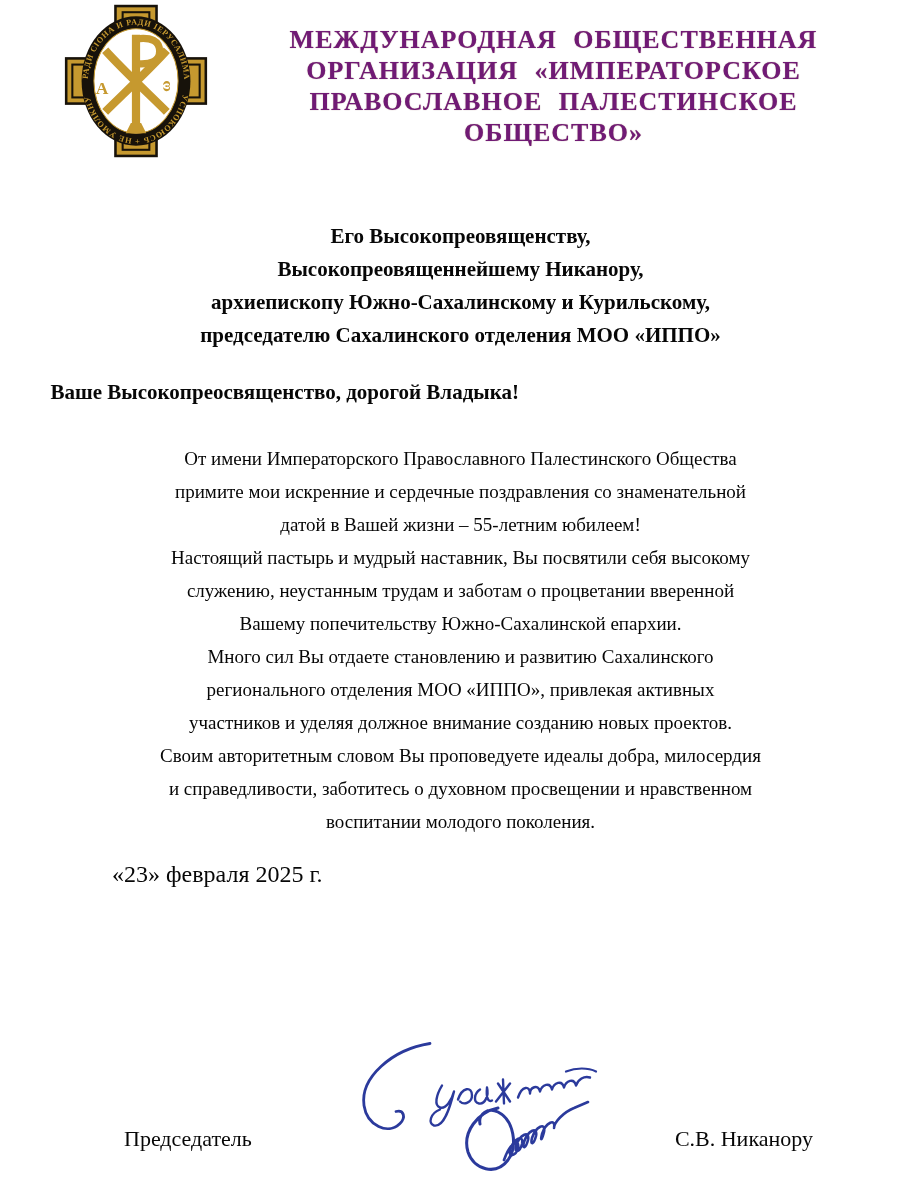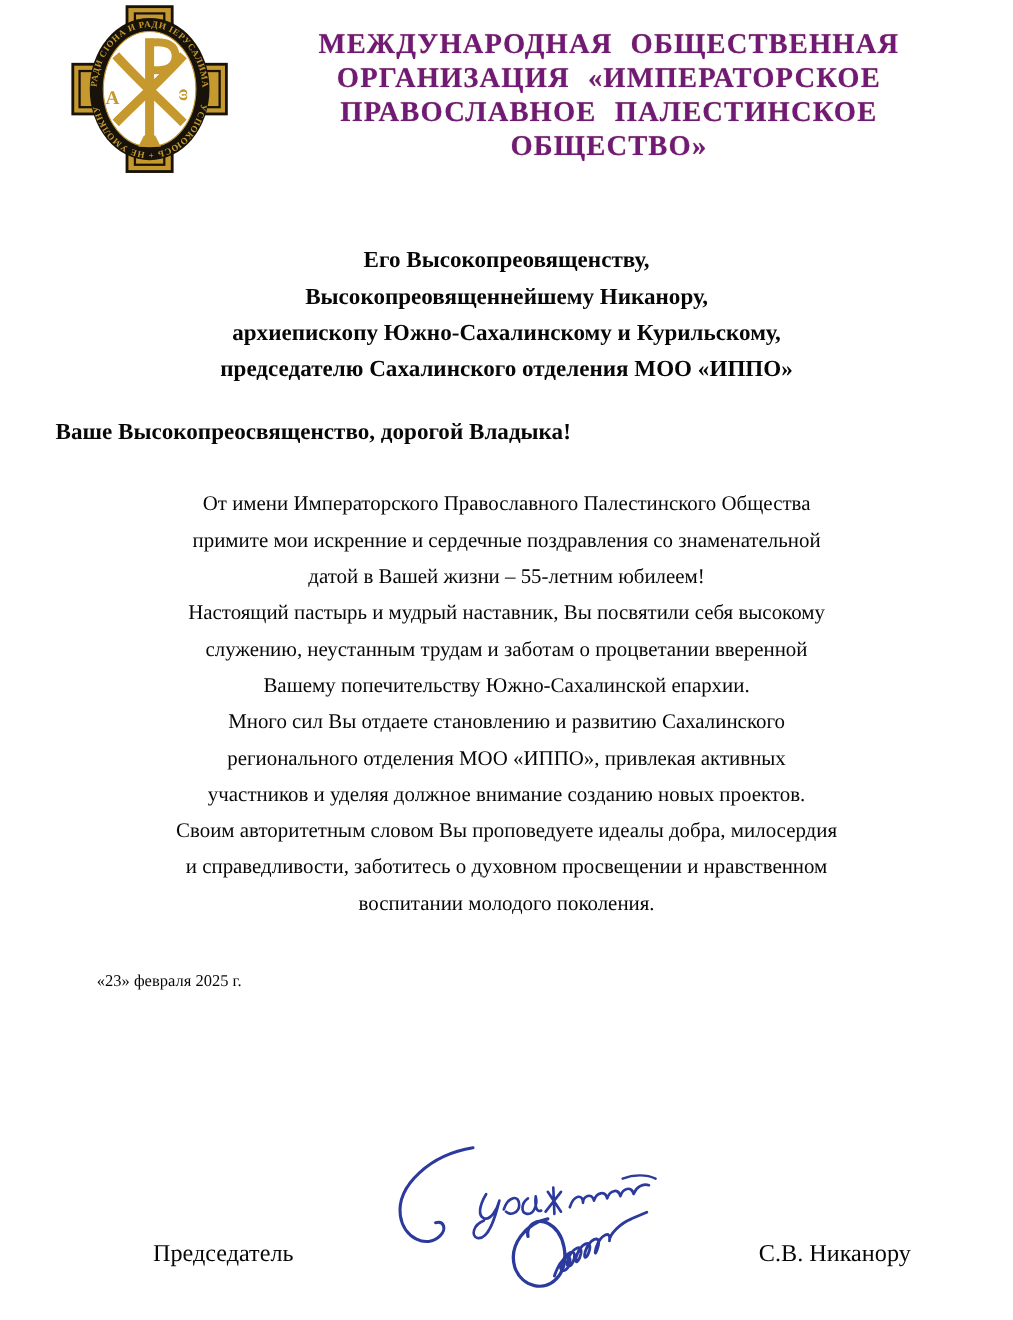--- a/index.html
+++ b/index.html
@@ -42,30 +42,30 @@
     font-size:21px;line-height:33px;
   }
   .letter-body{
     margin:33px auto 0;
     width:812px;
     text-align:center;
     font-size:19px;line-height:33px;
   }
   .letter-body p{margin:0;}
   .date{
-    margin-top:46px;
-    padding-left:88px;
-    font-size:15px;
+    margin-top:23px;
+    padding-left:112px;
+    font-size:24px;
   }
   
   .handwriting{position:absolute;left:330px;top:1038px;width:290px;height:108px;}
   .sig-scribble{position:absolute;left:452px;top:1096px;width:190px;height:84px;}
   .ink{stroke:#2b3a9c;fill:none;stroke-linecap:round;stroke-linejoin:round;}
   .sigrow{
-    position:absolute;left:15px;top:1126px;width:871px;
+    position:absolute;left:0;top:1126px;width:871px;
     display:flex;justify-content:space-between;align-items:baseline;
     box-sizing:border-box;
     padding:0 58px 0 124px;
     font-size:22px;
   }
   .arc-text{font-family:"Liberation Serif",serif;font-weight:bold;letter-spacing:.6px;}
 </style>
 </head>
 <body>
 

